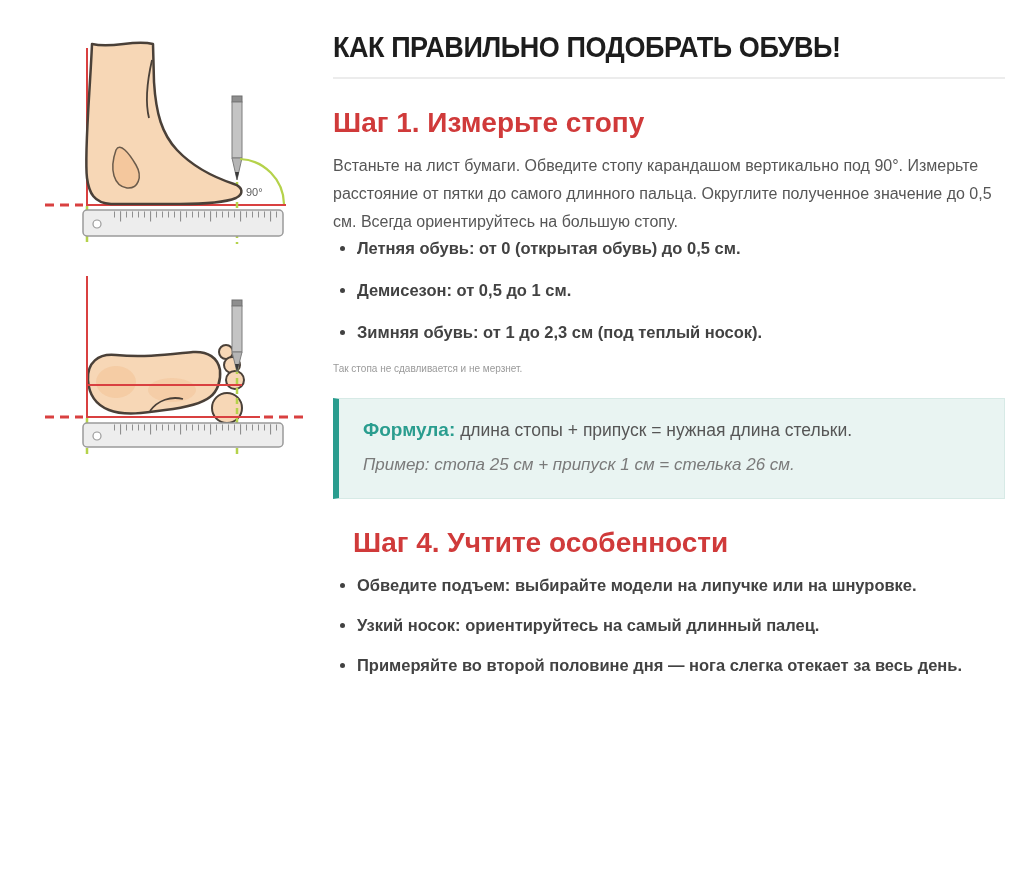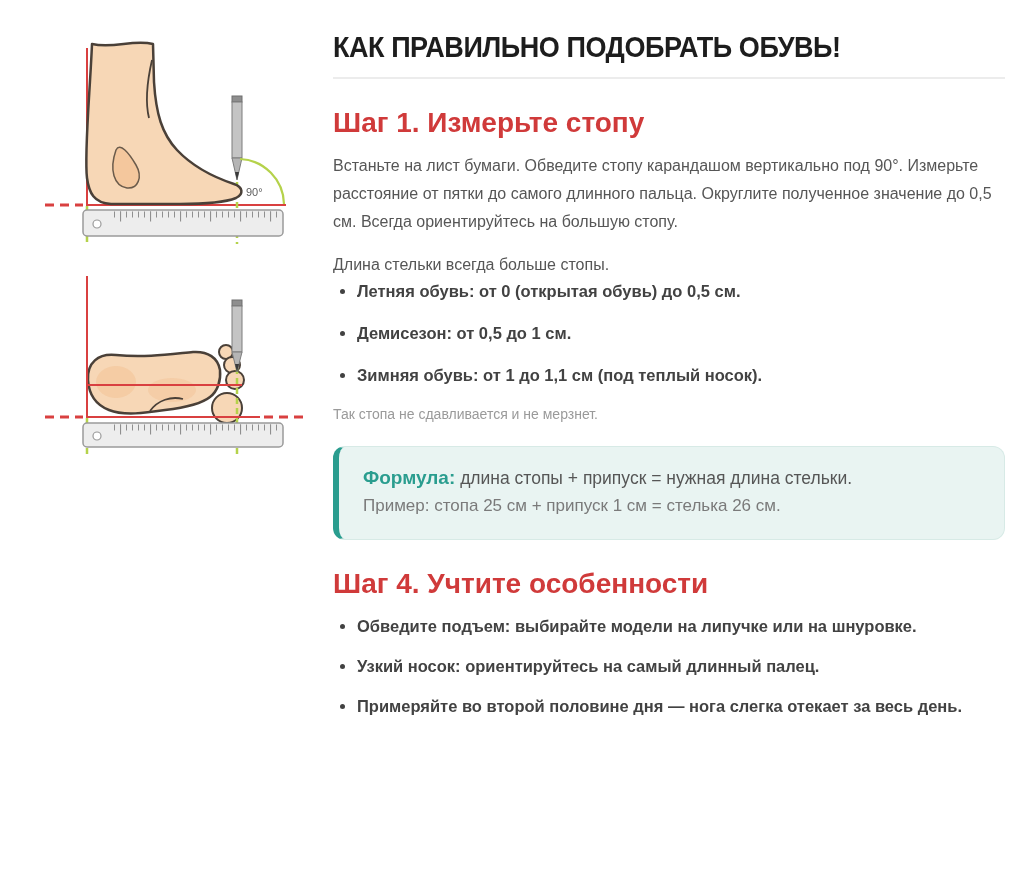--- a/index.html
+++ b/index.html
@@ -25,41 +25,41 @@
 
   .page-title{font-size:30px;font-weight:700;color:var(--text-dark);
     letter-spacing:-0.5px;line-height:1.05;white-space:nowrap;
     transform:scaleX(.9);transform-origin:left center;}
   .title-divider{border:none;border-top:2px solid var(--divider);margin:14px 0 0 0;}
 
   .step-heading{font-size:28px;font-weight:700;color:var(--accent-red);line-height:1.1;}
   .mt-step1{margin-top:29px;}
   .mt-step2{margin-top:36px;}
   .mt-step3{margin-top:33px;}
-  .mt-step4{margin-top:29px;}
+  .mt-step4{margin-top:29px;margin-left:20px;}
 
   .body-text{font-size:16px;line-height:28px;color:var(--text-body);margin-top:14px;}
   .body-text.tight{margin-top:15px;}
 
   ul.bullets{margin-top:0;padding-left:24px;list-style:disc;}
   ul.bullets li{font-size:16.5px;line-height:24px;font-weight:600;
     color:var(--text-strong);margin-bottom:18px;}
   ul.bullets.last{margin-top:14px;}
   ul.bullets.last li{line-height:25px;margin-bottom:15px;}
 
-  .small-note{font-size:14px;color:var(--text-muted);margin-top:16px;line-height:1.3;}
+  .small-note{font-size:10px;color:var(--text-muted);margin-top:16px;line-height:1.3;}
 
   .formula-box{margin-top:23px;background:var(--formula-bg);
     border:1px solid var(--formula-border-thin);
     border-left:6px solid var(--teal);
-    border-radius:12px;padding:17px 16px 19px 24px;}
+    border-radius:0;padding:17px 16px 19px 24px;}
   .formula-line{font-size:17.5px;line-height:28px;color:var(--text-body);}
   .formula-label{color:var(--teal);font-weight:700;font-size:19px;}
-  .formula-example{font-size:17px;line-height:28px;
-    color:#7a7a7a;}
+  .formula-example{font-size:17px;line-height:28px;font-style:italic;
+    color:#7a7a7a;margin-top:7px;}
 
   .after-box-text{margin-top:31px;font-size:17px;line-height:28px;color:var(--text-body);}
 </style>
 </head>
 <body>
 
 <div class="layout">
 
   <div class="left-col">
 
@@ -167,25 +167,24 @@
   </div>
 
   <div class="right-col">
 
     <h1 class="page-title">КАК ПРАВИЛЬНО ПОДОБРАТЬ ОБУВЬ!</h1>
     <hr class="title-divider">
 
     <h2 class="step-heading mt-step1">Шаг 1. Измерьте стопу</h2>
     <p class="body-text">Встаньте на лист бумаги. Обведите стопу карандашом вертикально под 90°. Измерьте расстояние от пятки до самого длинного пальца. Округлите полученное значение до 0,5 см. Всегда ориентируйтесь на большую стопу.</p>
 
-    <p class="body-text tight">Длина стельки всегда больше стопы.</p>
     <ul class="bullets">
       <li>Летняя обувь: от 0 (открытая обувь) до 0,5 см.</li>
       <li>Демисезон: от 0,5 до 1 см.</li>
-      <li>Зимняя обувь: от 1 до 1,1 см (под теплый носок).</li>
+      <li>Зимняя обувь: от 1 до 2,3 см (под теплый носок).</li>
     </ul>
     <p class="small-note">Так стопа не сдавливается и не мерзнет.</p>
 
     <div class="formula-box">
       <p class="formula-line"><span class="formula-label">Формула:</span><span> длина стопы + припуск = нужная длина стельки.</span></p>
       <p class="formula-example">Пример: стопа 25 см + припуск 1 см = стелька 26 см.</p>
     </div>
 
     <h2 class="step-heading mt-step4">Шаг 4. Учтите особенности</h2>
     <ul class="bullets last">

